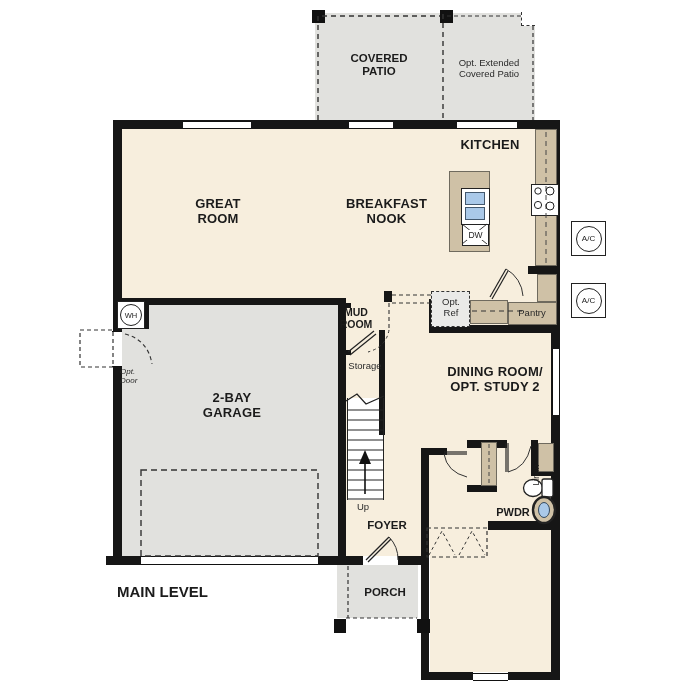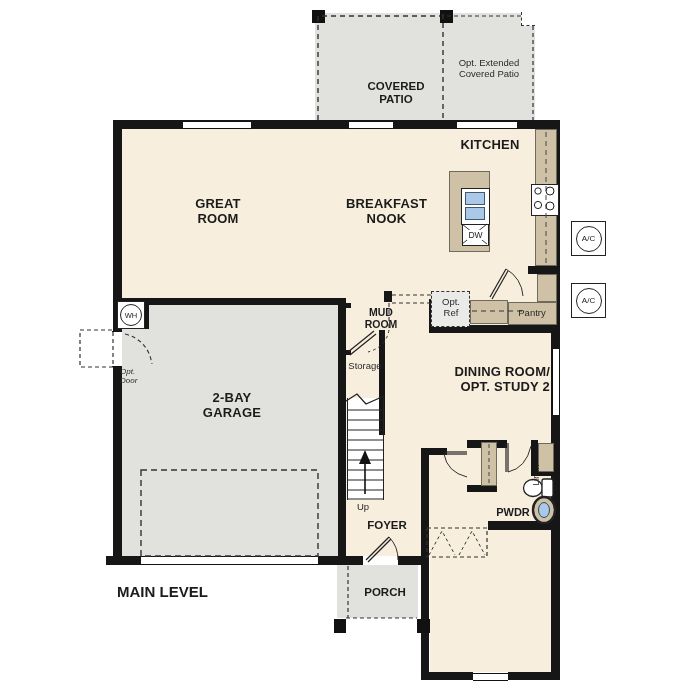--- a/index.html
+++ b/index.html
@@ -185,31 +185,31 @@
     <line x1="462" y1="224" x2="487" y2="244" stroke="#222" stroke-width="0.9"></line>
     <line x1="487" y1="224" x2="462" y2="244" stroke="#222" stroke-width="0.9"></line>
 
     <ellipse cx="533" cy="488" rx="9.5" ry="8.5" fill="#fff" stroke="#222" stroke-width="1.3"></ellipse>
     <rect x="542" y="479" width="11" height="18" rx="2" fill="#fff" stroke="#222" stroke-width="1.3"></rect>
 
     <ellipse cx="544" cy="510" rx="11" ry="13" fill="#cfc1a6" stroke="#222" stroke-width="2.4"></ellipse>
     <ellipse cx="544" cy="510" rx="5.5" ry="7.5" fill="#aac9e9" stroke="#34495e" stroke-width="1"></ellipse>
   </svg>
 
-  <div class="lbl lbl-sub" style="left:358px;top:52px;width:76px;margin-top:28px;">COVERED PATIO</div>
+  <div class="lbl lbl-sub" style="left:341px;top:52px;width:76px;">COVERED PATIO</div>
   <div class="lbl lbl-sm" style="left:447px;top:57px;width:84px;">Opt. Extended Covered Patio</div>
   <div class="lbl lbl-room" style="left:452px;top:137px;width:76px;">KITCHEN</div>
   <div class="lbl lbl-room" style="left:183px;top:196px;width:70px;">GREAT ROOM</div>
   <div class="lbl lbl-room" style="left:338px;top:196px;width:97px;">BREAKFAST NOOK</div>
-  <div class="lbl lbl-sub" style="left:358px;top:306px;width:46px;font-size:10.5px;line-height:12px;">MUD ROOM</div>
+  <div class="lbl lbl-sub" style="left:333px;top:306px;width:46px;font-size:10.5px;line-height:12px;">MUD ROOM</div>
   <div class="lbl lbl-sm" style="left:343px;top:360px;width:44px;">Storage</div>
   <div class="lbl lbl-sm" style="left:350px;top:501px;width:26px;">Up</div>
   <div class="lbl lbl-room" style="left:191px;top:390px;width:82px;">2-BAY GARAGE</div>
   <div class="lbl lbl-xs" style="left:120px;top:367px;width:30px;text-align:left;">Opt. Door</div>
   <div class="lbl lbl-sm" style="left:436px;top:296px;width:30px;">Opt. Ref</div>
-  <div class="lbl lbl-room" style="left:440px;top:364px;width:110px;text-align:right;">DINING ROOM/ OPT. STUDY 2</div>
+  <div class="lbl lbl-room" style="left:440px;top:364px;width:110px;">DINING ROOM/ OPT. STUDY 2</div>
   <div class="lbl lbl-sm" style="left:513px;top:307px;width:38px;">Pantry</div>
   <div class="lbl" style="left:531px;top:442px;width:30px;font-size:8.5px;transform:rotate(-90deg);transform-origin:24px 24px;">Linen</div>
   <div class="lbl lbl-sub" style="left:492px;top:506px;width:42px;font-size:11px;">PWDR</div>
   <div class="lbl lbl-sub" style="left:363px;top:519px;width:48px;">FOYER</div>
   <div class="lbl lbl-sub" style="left:359px;top:586px;width:52px;">PORCH</div>
   <div class="lbl" style="left:117px;top:583px;width:120px;text-align:left;font-weight:bold;font-size:15px;">MAIN LEVEL</div>
 </div>
 
 </body></html>

